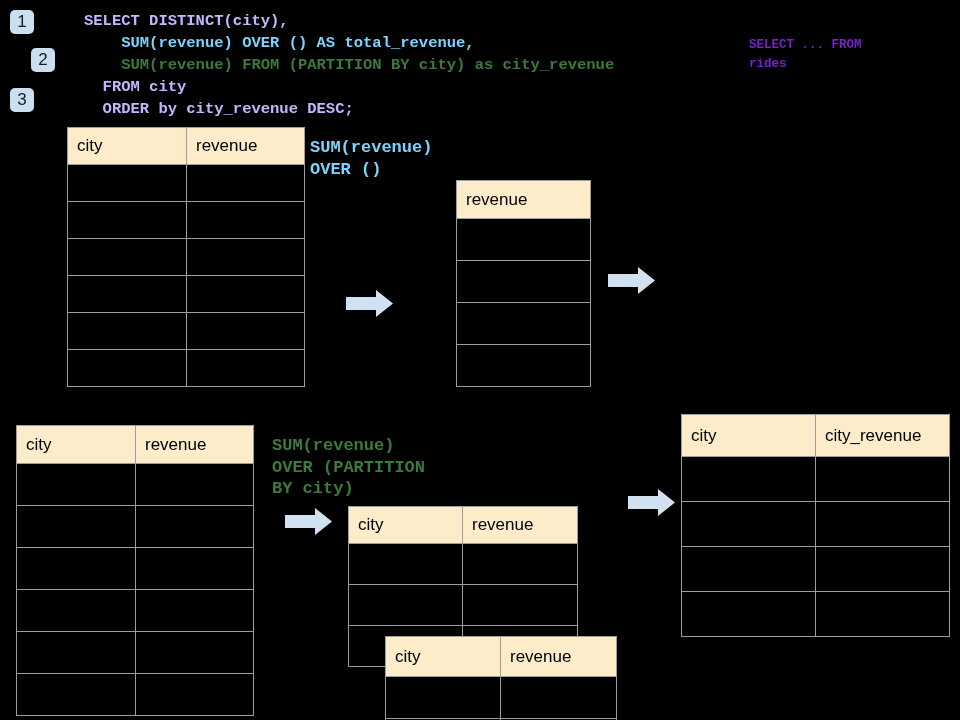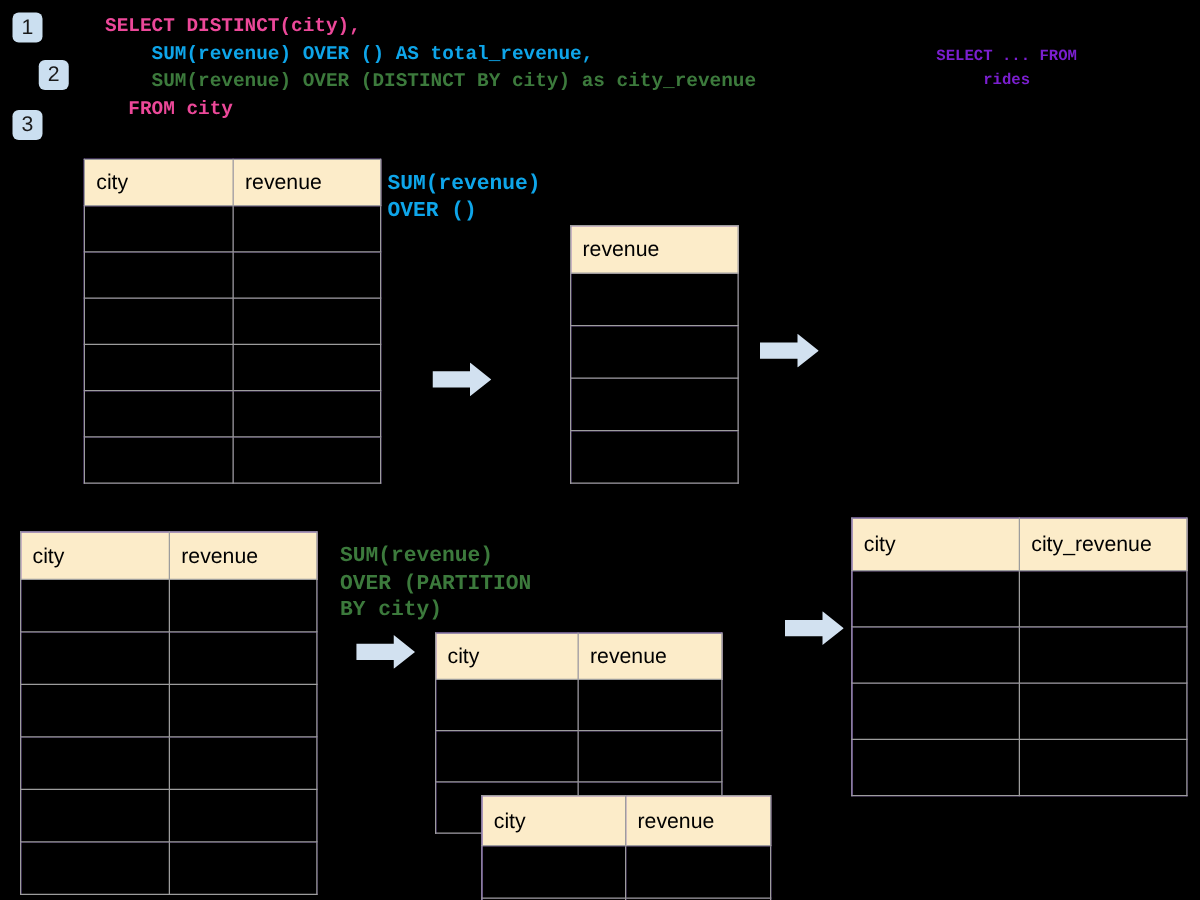--- a/index.html
+++ b/index.html
@@ -33,33 +33,32 @@
   
   .code {
     position: absolute;
     font-family: "Liberation Mono", monospace;
     font-size: 15.5px;
     line-height: 21.5px;
     white-space: pre;
     letter-spacing: 0px;
     font-weight: bold;
   }
-  .c-violet { color: #ec4899; }
-  .c-red    { color: #0ea5e9; }
+  .c-violet { color: #c4b5fd; }
+  .c-red    { color: #7dd3fc; }
   .c-green  { color: #3c7a3c; }
 
   .sidenote {
     position: absolute;
     font-family: "Liberation Mono", monospace;
     font-size: 12.5px;
     line-height: 19px;
     white-space: pre;
     font-weight: bold;
     color: #7b1fd0;
-    text-align: center;
   }
 
   .anno {
     position: absolute;
     font-family: "Liberation Mono", monospace;
     font-size: 17px;
     line-height: 21.5px;
     white-space: pre;
     font-weight: bold;
   }
@@ -98,22 +97,23 @@
 <body>
 
 <div id="stage">
 
   <div class="badge" style="left:10px; top:10px;">1</div>
   <div class="badge" style="left:31px; top:48px;">2</div>
   <div class="badge" style="left:10px; top:88px;">3</div>
 
   <div class="code c-violet" style="left:84px; top:11px;">SELECT DISTINCT(city),</div>
   <div class="code c-red" style="left:84px; top:33px;">    SUM(revenue) OVER () AS total_revenue,</div>
-  <div class="code c-green" style="left:84px; top:55px;">    SUM(revenue) OVER (DISTINCT BY city) as city_revenue</div>
+  <div class="code c-green" style="left:84px; top:55px;">    SUM(revenue) FROM (PARTITION BY city) as city_revenue</div>
   <div class="code c-violet" style="left:84px; top:77px;">  FROM city</div>
+  <div class="code c-violet" style="left:84px; top:99px;">  ORDER by city_revenue DESC;</div>
 
   <div class="sidenote" style="left:749px; top:36px;">SELECT ... FROM
 rides</div>
 
   <div class="anno c-red" style="left:310px; top:137px;">SUM(revenue)
 OVER ()</div>
   <div class="anno c-green" style="left:272px; top:435px;">SUM(revenue)
 OVER (PARTITION
 BY city)</div>
 

